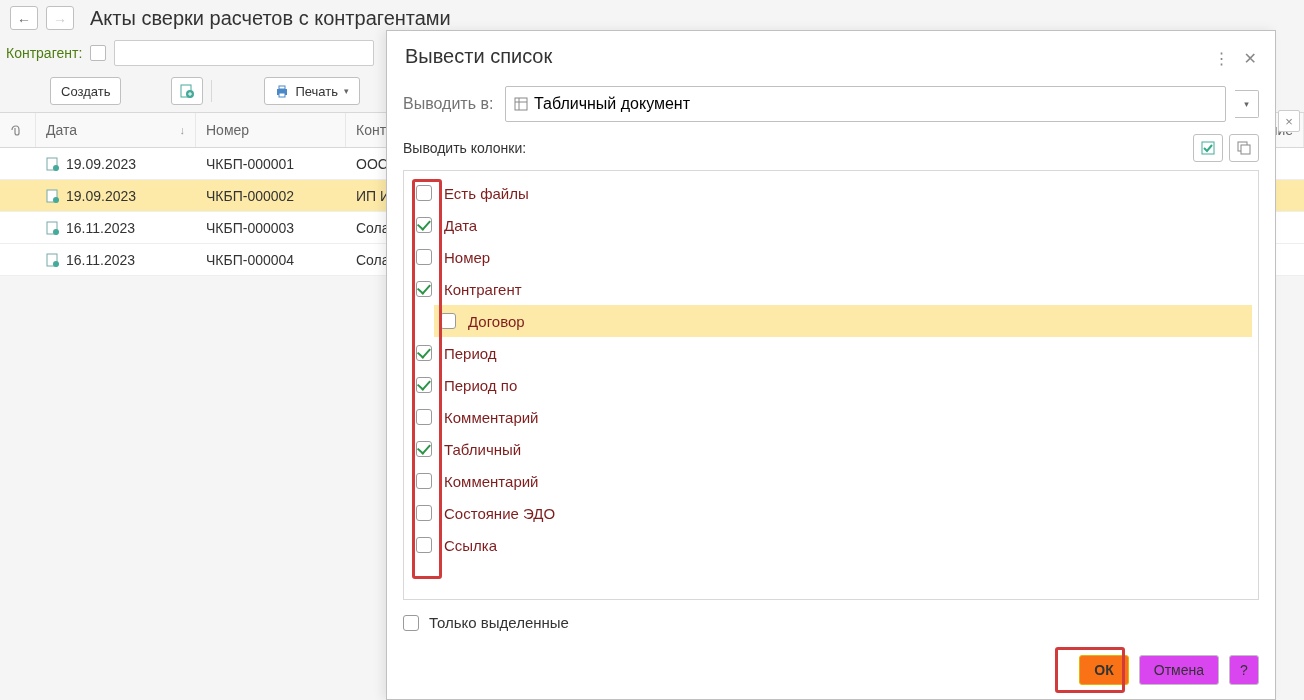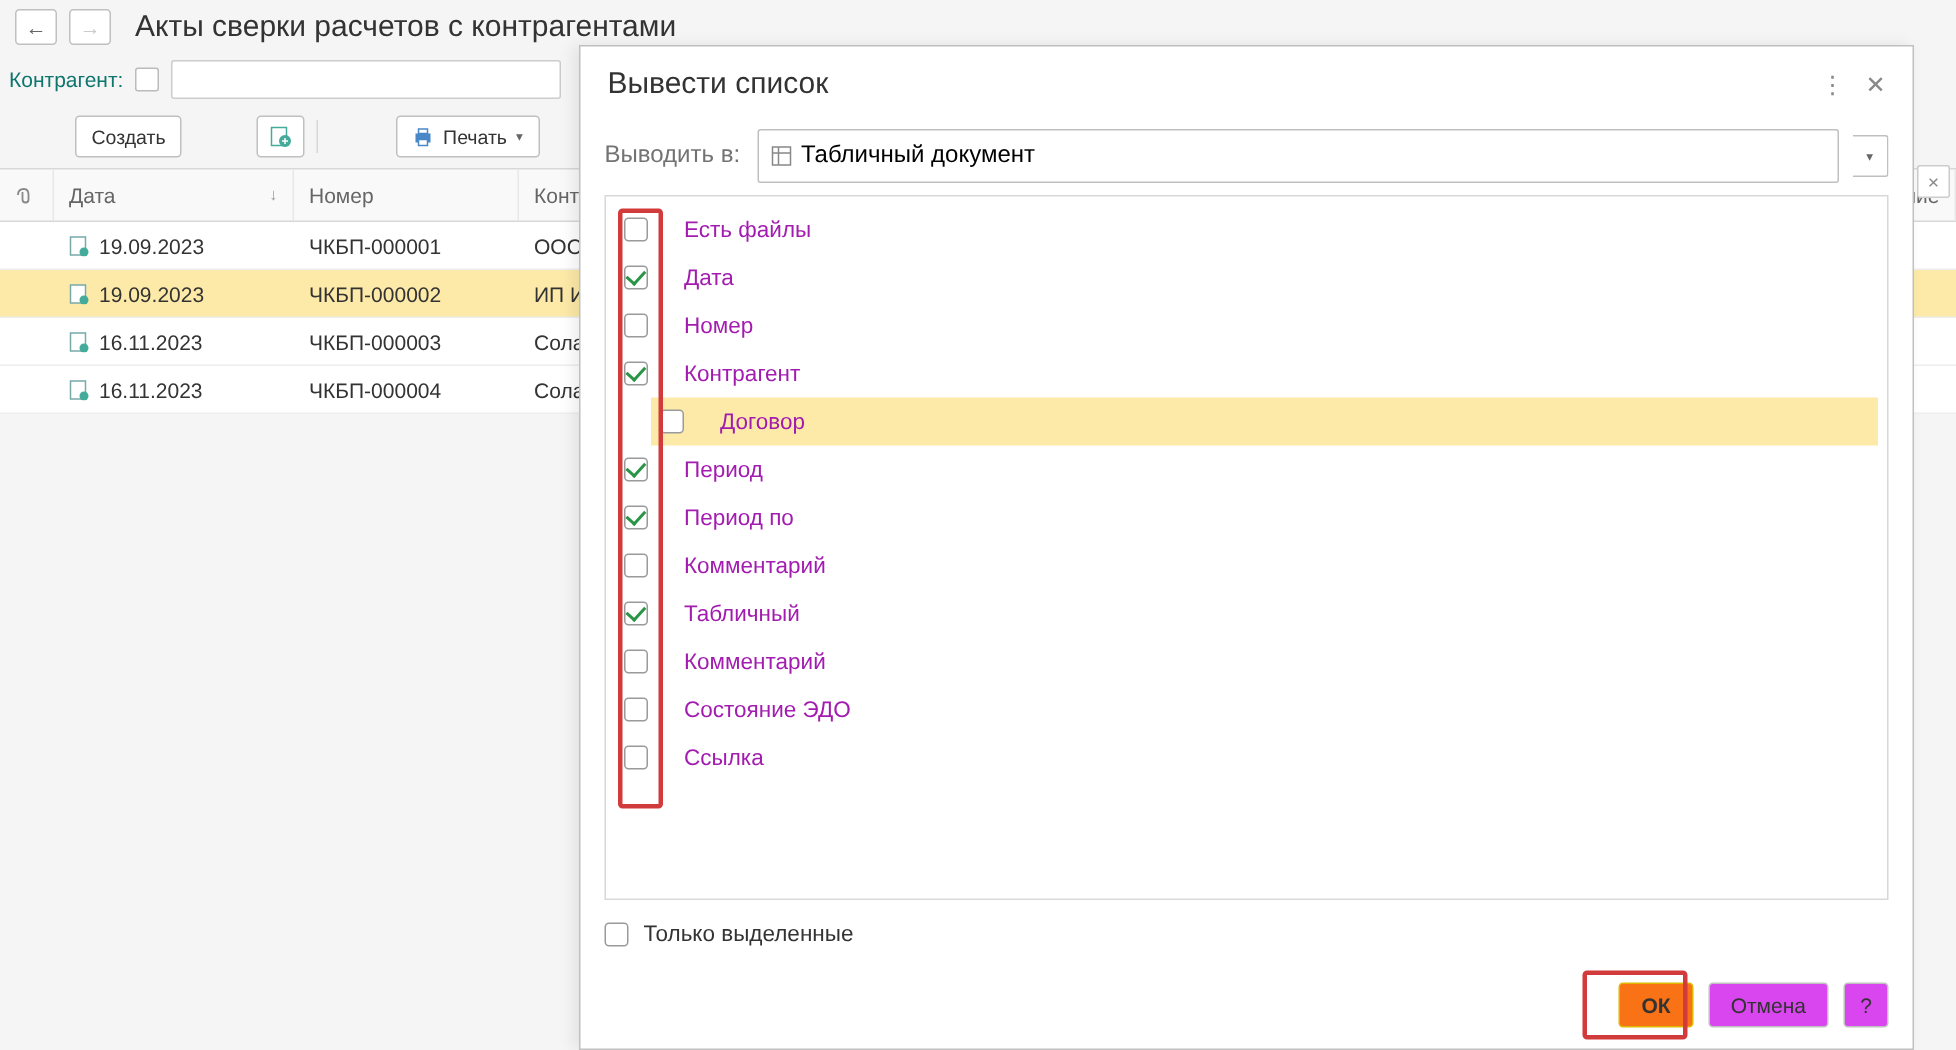--- a/index.html
+++ b/index.html
@@ -6,21 +6,21 @@
 body { background: #f5f5f5; width: 1304px; height: 700px; position: relative; overflow: hidden; }
 
 
 .topbar { display: flex; align-items: center; padding: 6px 10px; gap: 8px; }
 .nav-btn { width: 28px; height: 24px; border: 1px solid #c0c0c0; background: #fff; border-radius: 3px; display: flex; align-items: center; justify-content: center; cursor: pointer; font-size: 14px; color: #666; }
 .nav-btn.disabled { color: #ccc; }
 .page-title { font-size: 20px; color: #333; margin-left: 8px; }
 
 
 .filter-row { display: flex; align-items: center; padding: 4px 6px; gap: 8px; }
-.filter-label { font-size: 14px; color: #0f766e; }
+.filter-label { font-size: 14px; color: #4d7c0f; }
 .filter-check { width: 16px; height: 16px; border: 1px solid #bbb; background: #fff; border-radius: 2px; }
 .filter-input { flex: 0 0 260px; height: 26px; border: 1px solid #ccc; background: #fff; border-radius: 2px; }
 
 
 .toolbar { display: flex; align-items: center; padding: 6px; gap: 6px; height: 42px; }
 .tb-btn { height: 28px; border: 1px solid #c0c0c0; background: #fff; border-radius: 3px; padding: 0 10px; display: flex; align-items: center; gap: 6px; cursor: pointer; font-size: 13px; color: #333; margin-left: 44px; }
 .tb-icon-only { width: 32px; padding: 0; justify-content: center; }
 .tb-sep { width: 1px; height: 22px; background: #d8d8d8; margin: 0 2px; }
 .caret-icon { font-size: 9px; color: #666; }
 
@@ -43,38 +43,38 @@
 .td.c2 { width: 150px; }
 .td.c3 { width: 320px; }
 .doc-icon { width: 14px; height: 14px; }
 
 
 .close-stack { position: absolute; right: 4px; top: 110px; display: flex; flex-direction: column; gap: 4px; }
 .close-x { width: 22px; height: 22px; border: 1px solid #ccc; background: #fff; border-radius: 2px; display: flex; align-items: center; justify-content: center; font-size: 13px; color: #888; cursor: pointer; }
 
 
 .modal { position: absolute; left: 386px; top: 30px; width: 890px; height: 670px; background: #fff; border: 1px solid #c0c0c0; box-shadow: -4px 0 10px rgba(0,0,0,0.08); display: flex; flex-direction: column; }
-.modal-head { display: flex; align-items: center; justify-content: space-between; padding: 14px 18px; }
+.modal-head { display: flex; align-items: flex-end; justify-content: space-between; padding: 14px 18px; }
 .modal-title { font-size: 20px; color: #333; }
 .modal-head-actions { display: flex; gap: 14px; color: #888; }
 .modal-head-icon { cursor: pointer; font-size: 16px; }
 
 .modal-form-row { display: flex; align-items: center; padding: 4px 16px 8px; gap: 10px; }
 .modal-form-label { font-size: 16px; color: #737373; width: 92px; }
 .modal-select { flex: 1; height: 36px; border: 1px solid #c0c0c0; border-radius: 2px; display: flex; align-items: center; padding: 0 8px; gap: 6px; background: #fff; }
 .modal-select-caret { width: 24px; height: 28px; border: 1px solid #c0c0c0; border-left: none; border-radius: 0 2px 2px 0; display: flex; align-items: center; justify-content: center; cursor: pointer; margin-left: -1px; }
 
 .columns-head { display: flex; align-items: center; justify-content: space-between; padding: 4px 16px 8px; }
 .columns-label { font-size: 14px; color: #333; }
 .columns-actions { display: flex; gap: 6px; }
 .columns-icon-btn { width: 30px; height: 28px; border: 1px solid #c0c0c0; background: #fff; border-radius: 3px; display: flex; align-items: center; justify-content: center; cursor: pointer; }
 
 .columns-box { margin: 0 16px; border: 1px solid #d8d8d8; flex: 1; overflow: hidden; position: relative; background: #fff; }
 .col-list { padding: 6px 6px; position: relative; }
-.col-item { display: flex; align-items: center; height: 32px; padding: 0 6px; font-size: 15px; color: #a21caf; gap: 24px; }
+.col-item { display: flex; align-items: center; height: 32px; padding: 0 6px; font-size: 15px; color: #7f1d1d; gap: 12px; }
 .col-item.highlight { background: #fdeaa8; margin-left: 24px; }
 .col-check { width: 16px; height: 16px; border: 1.5px solid #9a9a9a; border-radius: 3px; background: #fff; display: flex; align-items: center; justify-content: center; position: relative; z-index: 2; }
 .col-check.checked { background: #fff; }
 .col-check.checked::after { content: ""; width: 10px; height: 6px; border-left: 2.5px solid #2a9447; border-bottom: 2.5px solid #2a9447; transform: rotate(-48deg) translate(1px,-1px); display: block; }
 .red-outline { position: absolute; left: 8px; top: 8px; width: 30px; height: 400px; border: 3px solid #d23b3b; border-radius: 3px; pointer-events: none; z-index: 5; }
 
 .only-selected { display: flex; align-items: center; gap: 10px; padding: 14px 16px; font-size: 15px; color: #333; }
 
 .modal-foot { display: flex; align-items: center; justify-content: flex-end; padding: 10px 16px 14px; gap: 10px; }
 .m-btn { height: 30px; padding: 0 14px; border: 1px solid #c0c0c0; background: #d946ef; border-radius: 3px; font-size: 14px; color: #333; cursor: pointer; display: flex; align-items: center; }
@@ -236,20 +236,37 @@
           <rect x="1" y="1" width="12" height="12" fill="#fff" stroke="#888"></rect>
           <path d="M1 5h12M5 1v12" stroke="#888"></path>
         </svg>
       <span>Табличный документ</span>
     </div>
     <div class="modal-select-caret">
       <span class="caret-icon">▾</span>
     </div>
   </div>
 
+  <div class="columns-head">
+    <span class="columns-label">Выводить колонки:</span>
+    <div class="columns-actions">
+      <div class="columns-icon-btn">
+        <svg width="14" height="14">
+            <rect x="1" y="1" width="12" height="12" fill="#fff" stroke="#4a9"></rect>
+            <path d="M3 7l3 3 5-6" fill="none" stroke="#3a8" stroke-width="2"></path>
+          </svg>
+      </div>
+      <div class="columns-icon-btn">
+        <svg width="14" height="14">
+            <rect x="1" y="1" width="9" height="9" fill="#fff" stroke="#888"></rect>
+            <rect x="4" y="4" width="9" height="9" fill="#fff" stroke="#888"></rect>
+          </svg>
+      </div>
+    </div>
+  </div>
 
   <div class="columns-box">
     <div class="red-outline"></div>
     <div class="col-list" id="col-list">
         <div class="col-item">
           <span class="col-check"></span>
           <span>Есть файлы</span>
         </div>
         <div class="col-item">
           <span class="col-check checked"></span>

